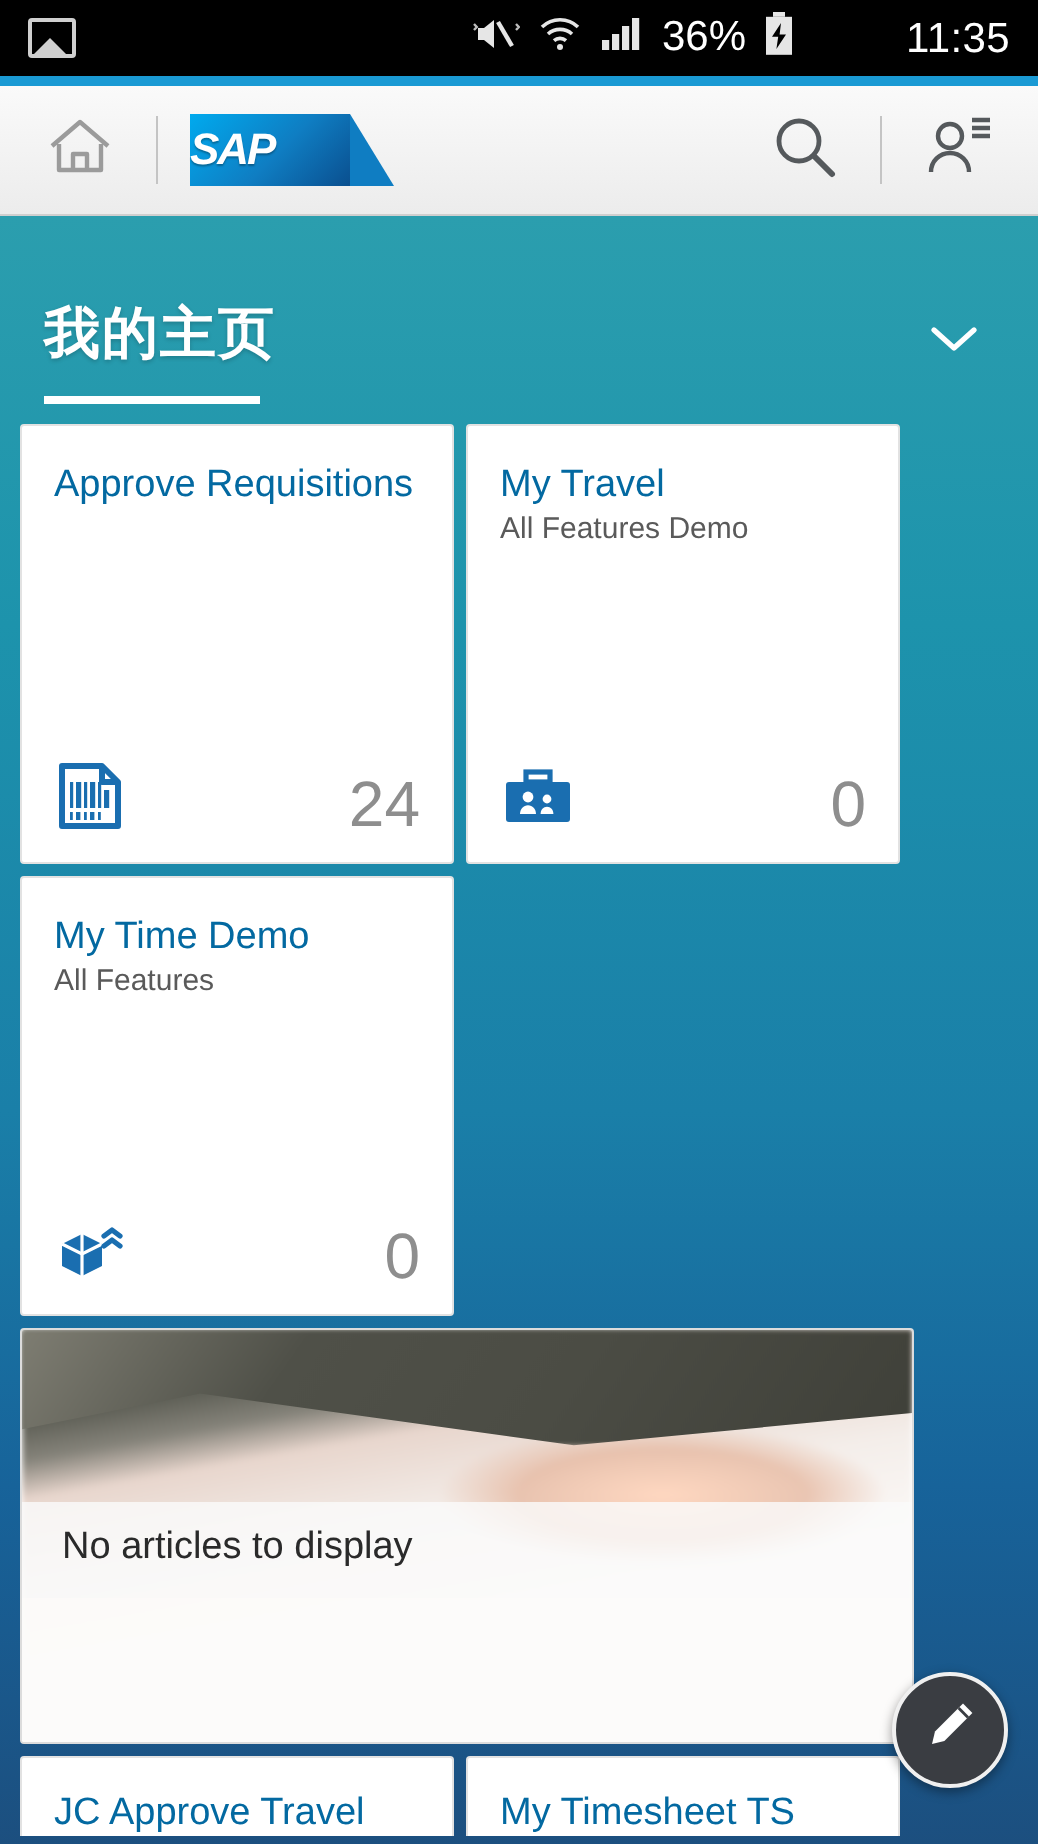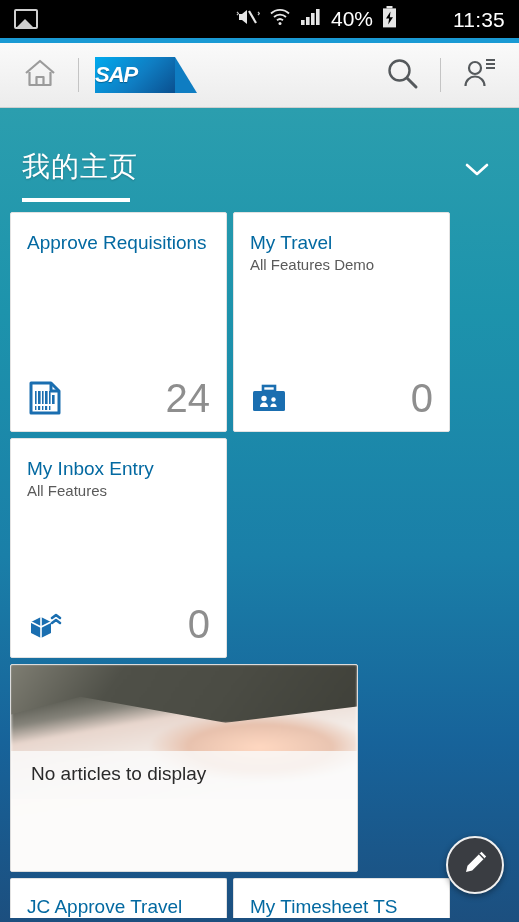--- a/index.html
+++ b/index.html
@@ -114,20 +114,21 @@
     display: flex;
     align-items: flex-start;
     padding: 44px 22px 0 22px;
   }
   .page-title {
     color: #ffffff;
     font-size: 28px;
     line-height: 1.1;
     letter-spacing: 1px;
     text-shadow: 0 1px 2px rgba(0,0,0,.2);
+    font-weight: bold;
   }
   .title-underline {
     position: absolute;
     left: 22px; bottom: 10px;
     width: 108px; height: 4px;
     background: #ffffff;
   }
   .chevron-btn {
     margin-left: auto;
     margin-top: 4px;
@@ -166,31 +167,31 @@
     line-height: 1.28;
     font-weight: 400;
   }
   .tile-footer {
     margin-top: auto;
     display: flex;
     align-items: flex-end;
     justify-content: space-between;
   }
   .tile-count {
-    font-size: 40px;
+    font-size: 32px;
     color: #8e8e8e;
     line-height: 0.95;
     font-weight: 300;
   }
   .tile-icon { width: 38px; height: 38px; }
 
   
   .news-tile {
     margin: 6px 10px 0 10px;
-    width: 348px;
+    width: 447px;
     height: 208px;
     border: 1px solid #dcdcdc;
     border-radius: 2px;
     position: relative;
     overflow: hidden;
     background: #ffffff;
   }
   .news-photo {
     position: absolute;
     inset: 0;
@@ -287,21 +288,21 @@
         </svg>
       </span>
       <span>
         <svg width="22" height="18" viewBox="0 0 22 18">
           <rect x="1" y="12" width="3.6" height="5" fill="#e6e6e6"></rect>
           <rect x="6" y="9" width="3.6" height="8" fill="#e6e6e6"></rect>
           <rect x="11" y="5" width="3.6" height="12" fill="#e6e6e6"></rect>
           <rect x="16" y="1" width="3.6" height="16" fill="#e6e6e6"></rect>
         </svg>
       </span>
-      <span class="sb-pct">40%</span>
+      <span class="sb-pct">36%</span>
       <span>
         <svg width="15" height="22" viewBox="0 0 15 22">
           <rect x="4.5" y="0" width="6" height="2.4" fill="#e6e6e6"></rect>
           <rect x="1" y="2.4" width="13" height="19" fill="#e6e6e6"></rect>
           <path d="M8.5 5.5L4 12.4h3.1L6.2 18.5 11 11.2H7.8z" fill="#000000"></path>
         </svg>
       </span>
       <span class="sb-text">11:35</span>
     </div>
   </div>
@@ -398,21 +399,21 @@
               <circle cx="23.5" cy="20.5" r="2.2" fill="#ffffff"></circle>
               <path d="M20.3 28c0-2.1 1.4-3.6 3.2-3.6s3.2 1.5 3.2 3.6z" fill="#ffffff"></path>
             </svg>
           </span>
           <span class="tile-count">0</span>
         </div>
       </div>
 
 
       <div class="tile">
-        <div class="tile-title">My Inbox Entry</div>
+        <div class="tile-title">My Time Demo</div>
         <div class="tile-sub">All Features</div>
         <div class="tile-footer">
           <span class="tile-icon">
             <svg width="38" height="38" viewBox="0 0 38 38">
               <path d="M4 17l10-5 10 5v11l-10 5-10-5z" fill="#1a6eb0"></path>
               <path d="M14 12v21" stroke="#ffffff" stroke-width="1.6"></path>
               <path d="M4 17l10 5 10-5" stroke="#ffffff" stroke-width="1.6" fill="none"></path>
               <path d="M25 13l4-3 4 3" stroke="#1a6eb0" stroke-width="2.6" fill="none" stroke-linecap="round" stroke-linejoin="round"></path>
               <path d="M25 18l4-3 4 3" stroke="#1a6eb0" stroke-width="2.6" fill="none" stroke-linecap="round" stroke-linejoin="round"></path>
             </svg>

